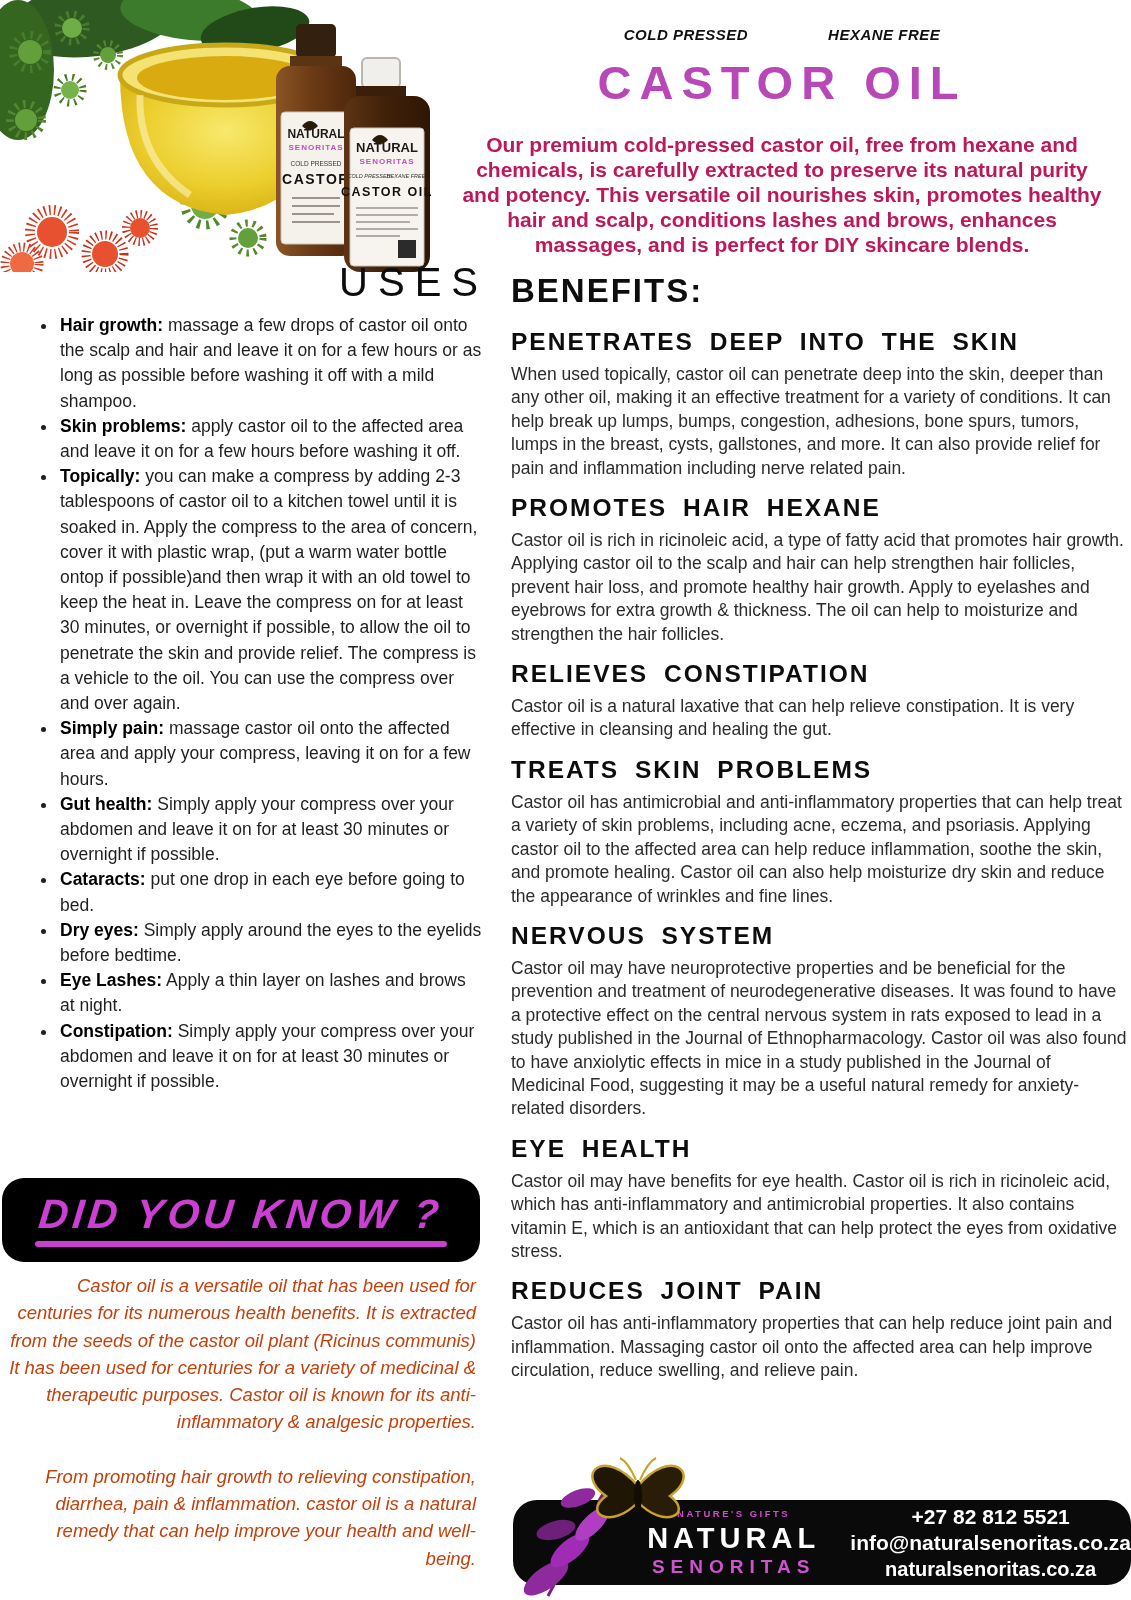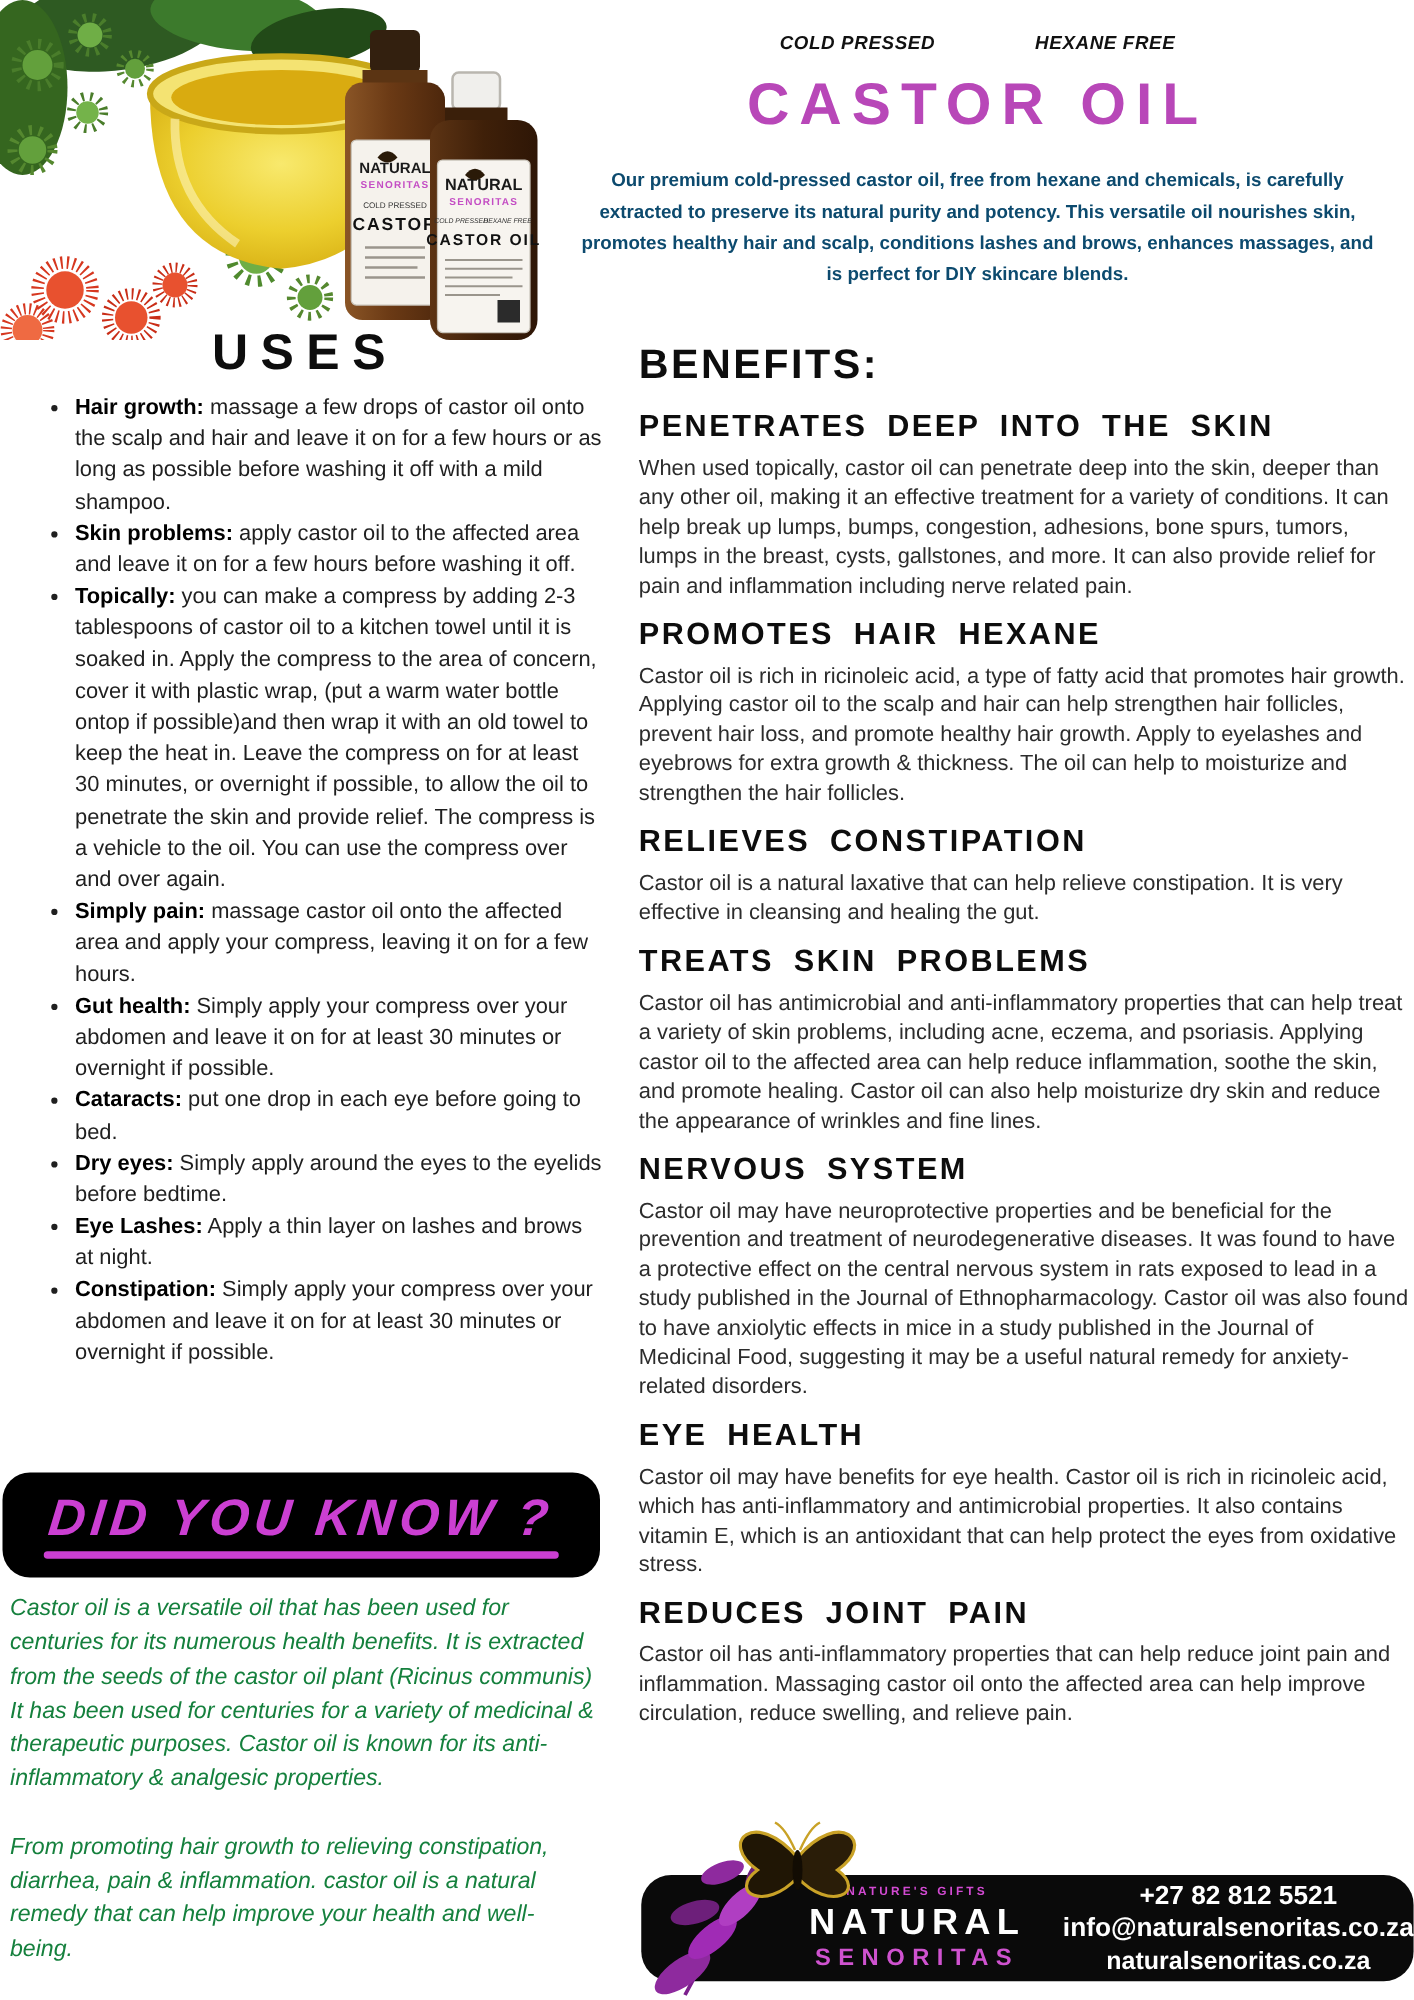--- a/index.html
+++ b/index.html
@@ -9,35 +9,35 @@
     font-family:"Liberation Sans", sans-serif;
     color:#222;
   }
   
   .photo{position:absolute;left:0;top:0;width:450px;height:272px;}
   
   .header{position:absolute;left:448px;top:26px;width:668px;text-align:center;}
   .badges{display:flex;justify-content:center;gap:80px;
     font-style:italic;font-weight:bold;font-size:15px;color:#111;letter-spacing:.5px;}
   .main-title{margin-top:12px;font-size:47px;font-weight:800;letter-spacing:8px;color:#b847b8;}
-  .intro{margin:22px auto 0;width:640px;font-weight:bold;font-size:15px;line-height:25px;color:#0c4a6e;}
+  .intro{margin:22px auto 0;width:640px;font-weight:bold;font-size:21px;line-height:25px;color:#be185d;}
   
   .uses{position:absolute;left:0;top:260px;width:488px;}
-  .uses-title{text-align:center;font-size:40px;font-weight:700;letter-spacing:10px;color:#0d0d0d;}
+  .uses-title{text-align:right;font-size:40px;font-weight:400;letter-spacing:10px;color:#0d0d0d;}
   .uses-list{margin:8px 0 0 0;padding:0 6px 0 58px;list-style:disc;}
   .uses-list li{font-size:17.5px;line-height:25.2px;color:#1f1f1f;padding-left:2px;}
   .uses-list li b{color:#000;}
   
   .dyk-box{position:absolute;left:2px;top:1178px;width:478px;height:84px;background:#000;
     border-radius:22px;display:flex;flex-direction:column;align-items:center;justify-content:center;}
   .dyk-title{font-size:41px;font-weight:800;font-style:italic;letter-spacing:4px;
     color:#cb3fd2;transform:skewX(-6deg);line-height:1;}
   .dyk-underline{width:86%;height:6px;background:#cb3fd2;border-radius:4px;margin-top:6px;}
-  .dyk-text{position:absolute;left:8px;top:1272px;width:468px;text-align:left;
-    font-style:italic;font-size:18.5px;line-height:27.3px;color:#15803d;}
+  .dyk-text{position:absolute;left:8px;top:1272px;width:468px;text-align:right;
+    font-style:italic;font-size:18.5px;line-height:27.3px;color:#c2410c;}
   .dyk-text p{margin:0;}
   .dyk-text p + p{margin-top:27px;}
   
   .benefits{position:absolute;left:511px;top:272px;width:618px;}
   .benefits-title{font-size:33px;font-weight:800;letter-spacing:2px;color:#0d0d0d;margin:0;}
   .benefit h3{font-size:24.5px;font-weight:800;letter-spacing:2px;word-spacing:7px;
     color:#0d0d0d;margin:14px 0 7px 0;}
   .benefit p{margin:0;font-size:17.5px;line-height:23.4px;color:#2c2c2c;}
   .benefits > .benefit:first-of-type h3{margin-top:18px;}
   

